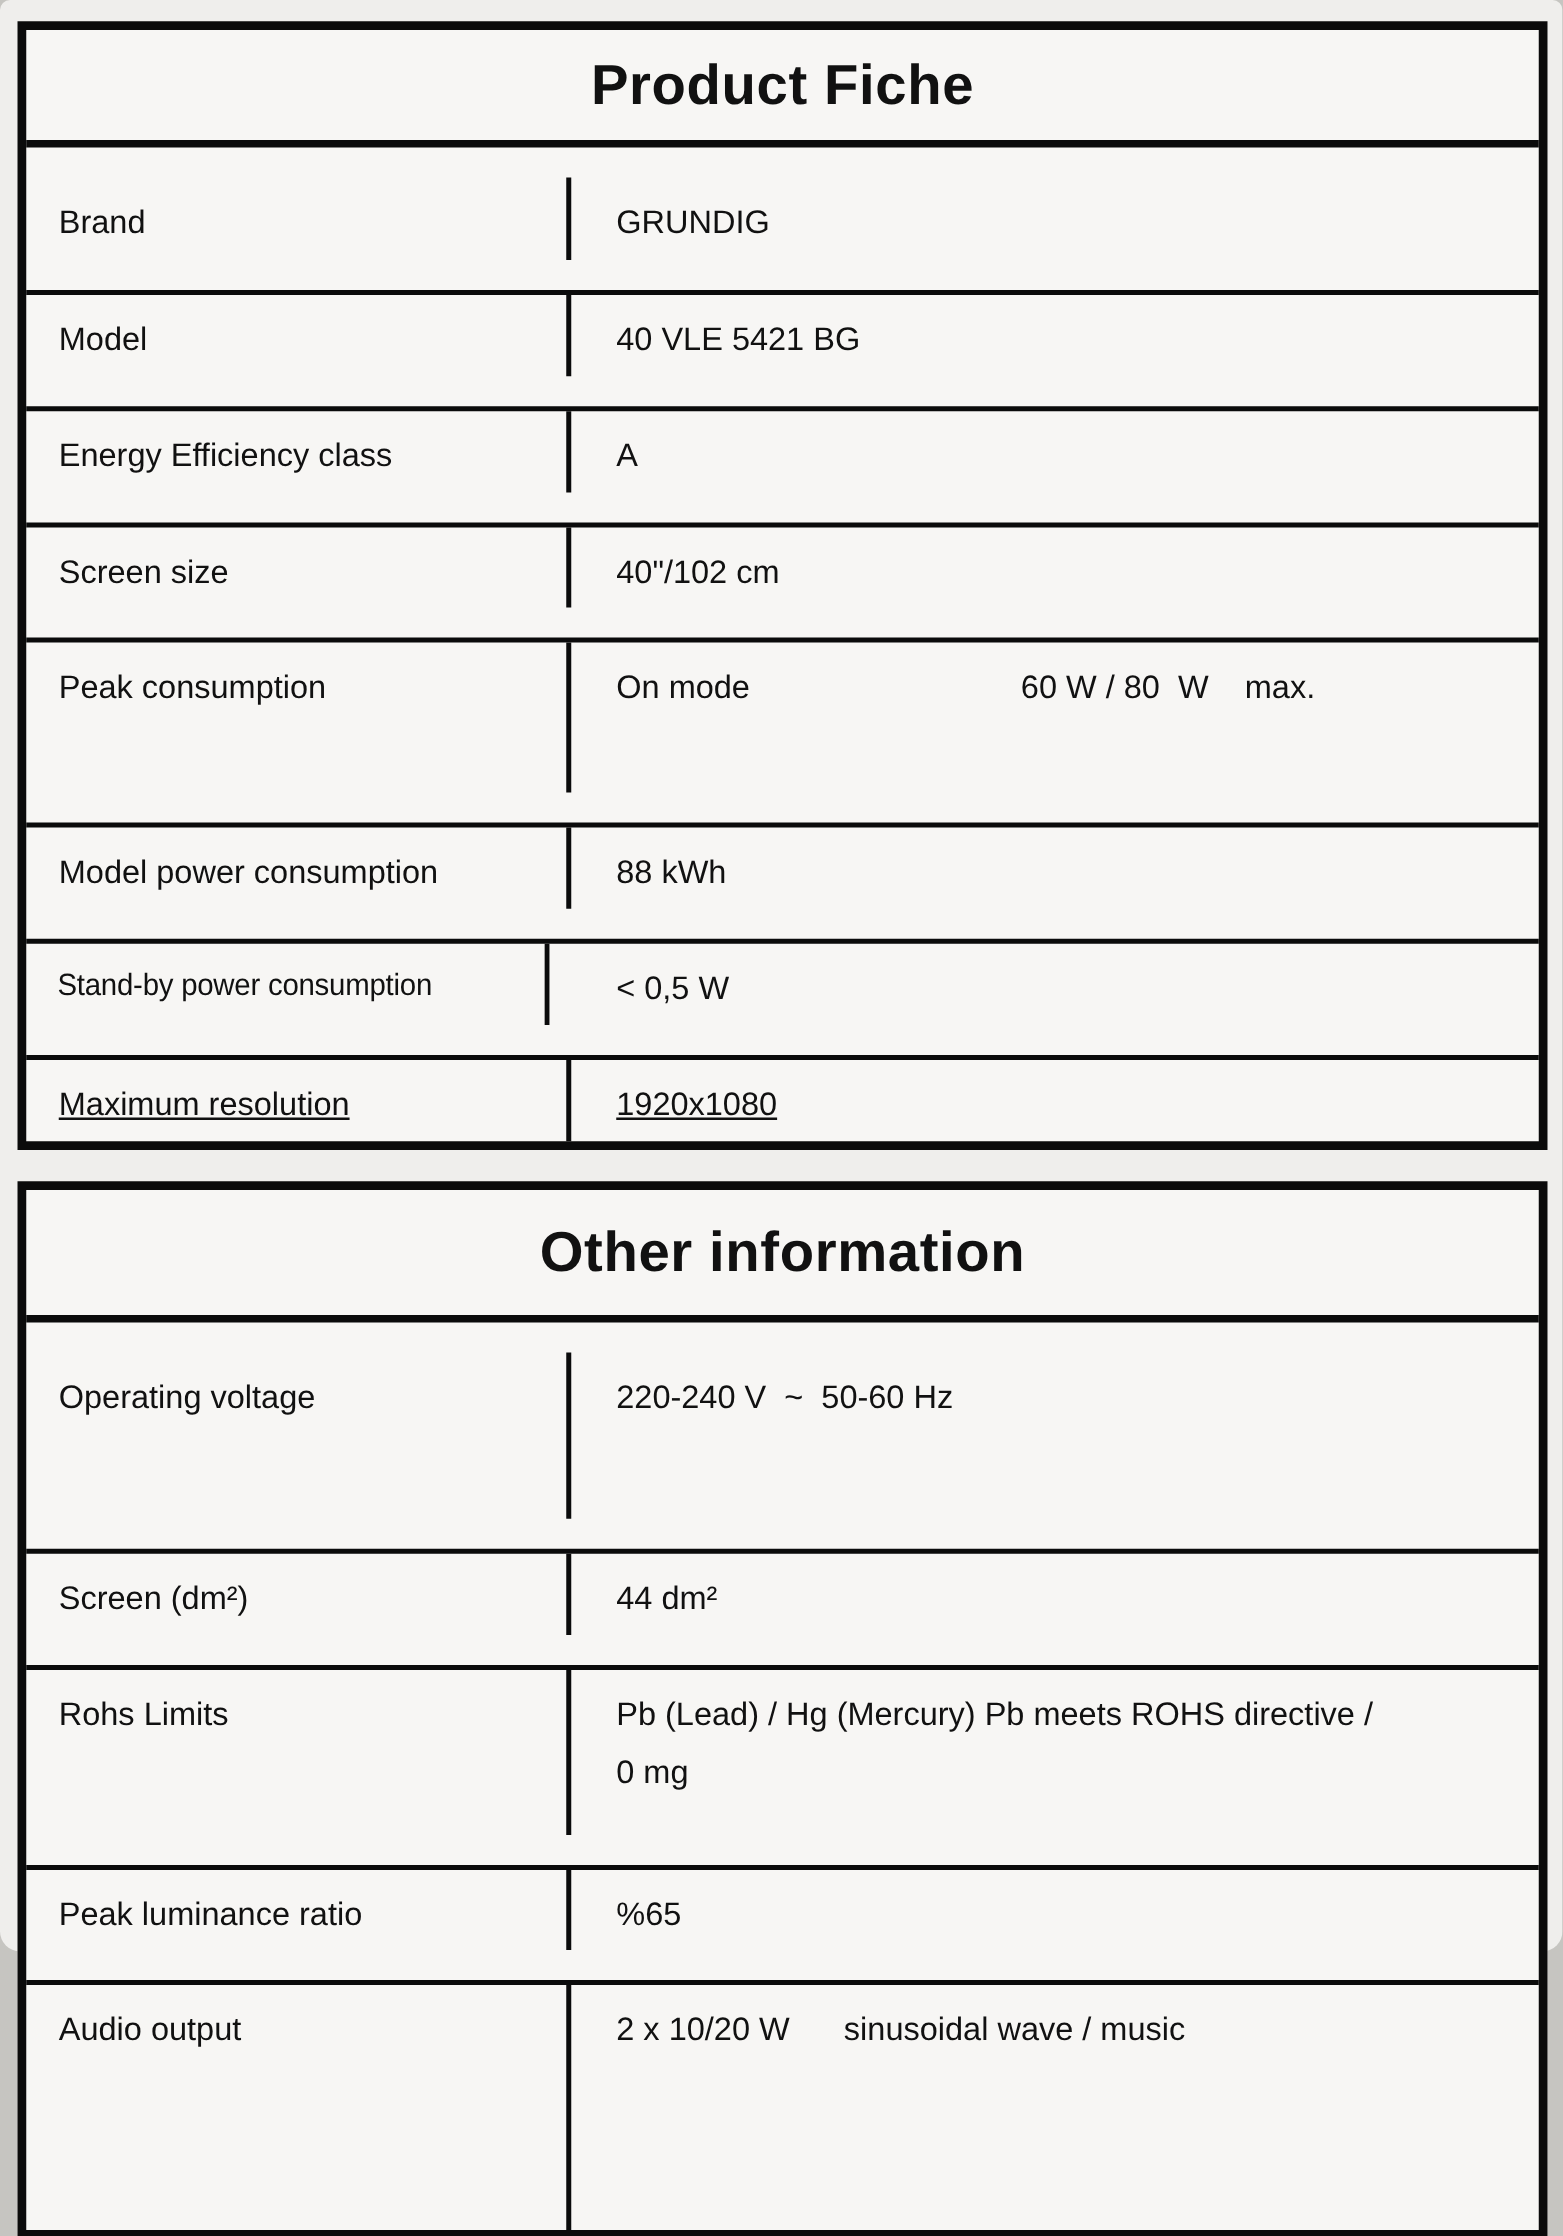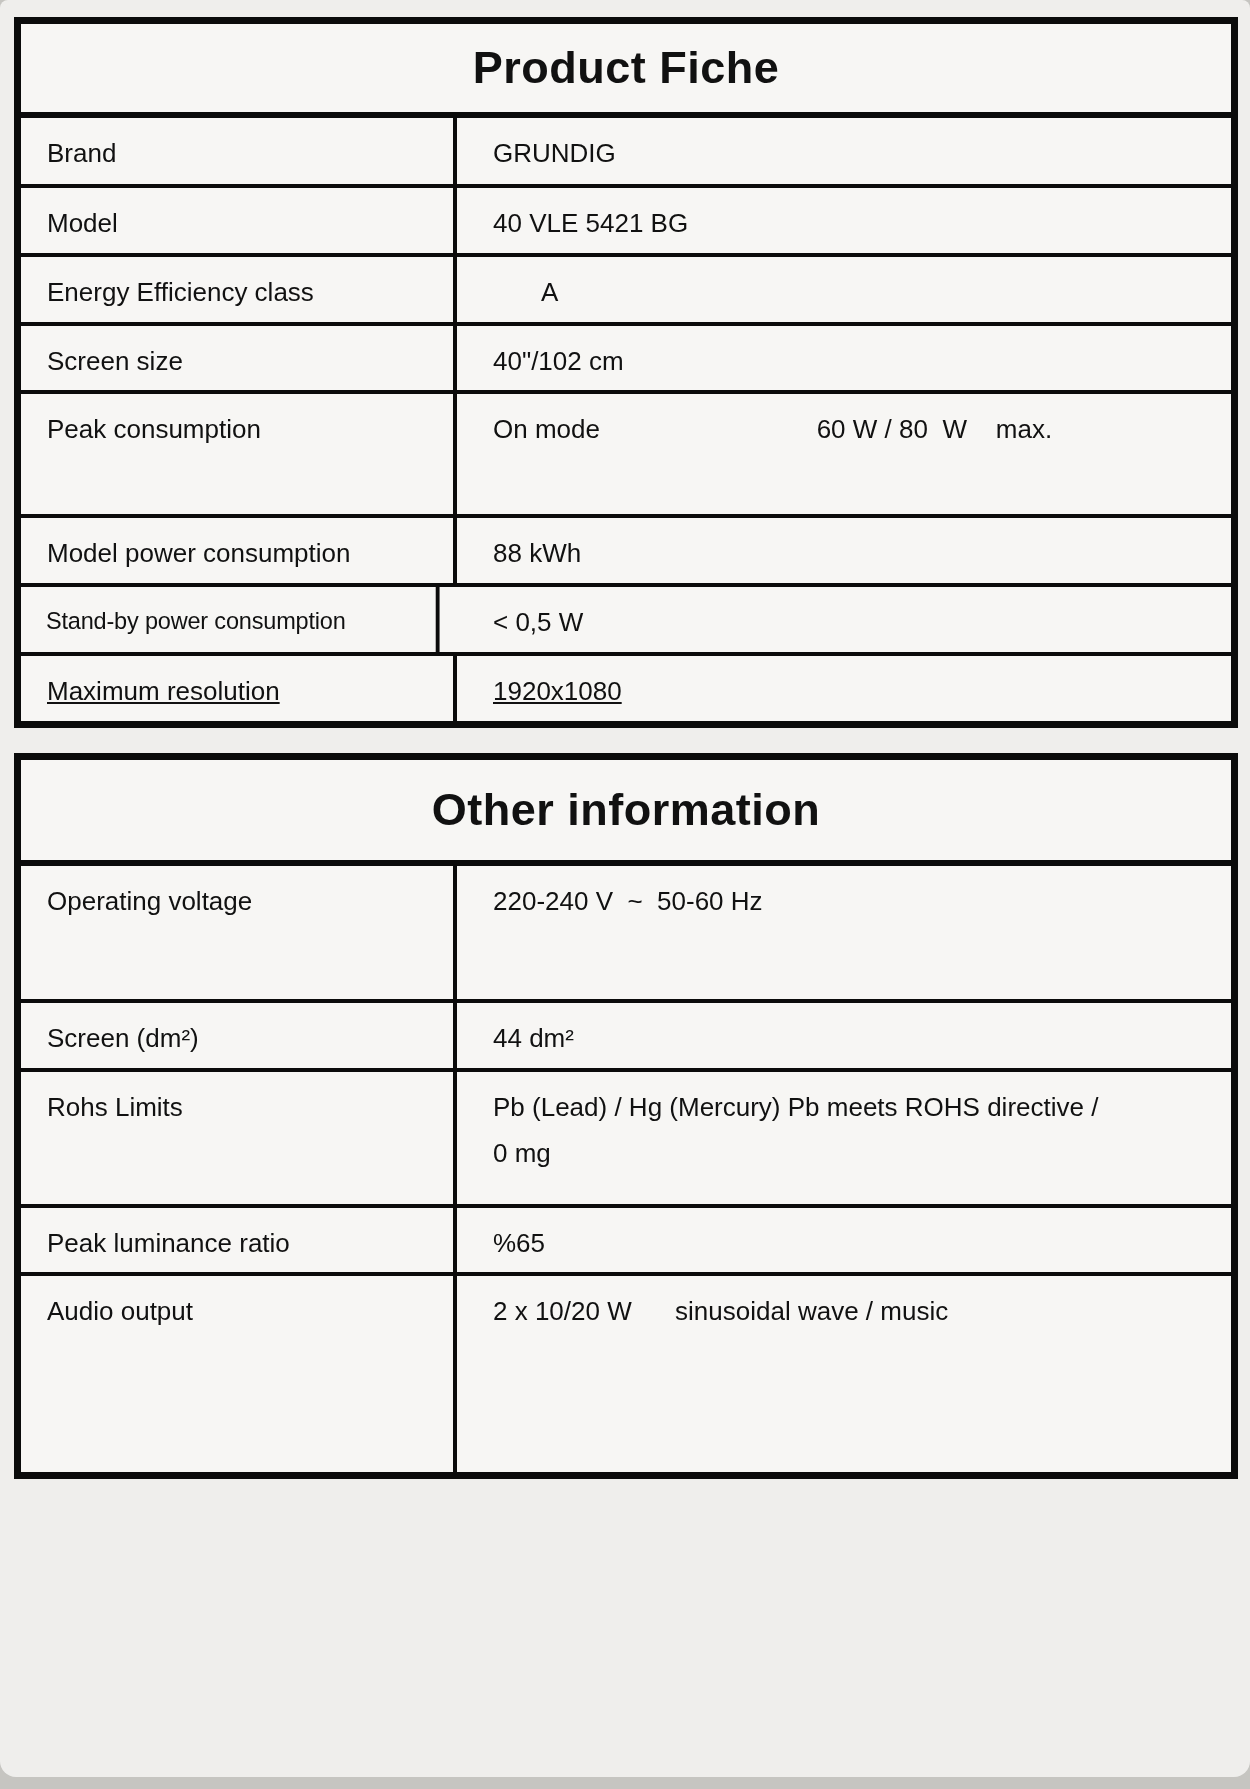--- a/index.html
+++ b/index.html
@@ -7,21 +7,21 @@
     width: 1250px;
     height: 1789px;
     background: var(--scan-edge, #c6c5c1);
     font-family: "Liberation Sans", "DejaVu Sans", sans-serif;
     color: #111;
     overflow: hidden;
   }
   .page {
     position: relative;
     width: 1250px;
-    height: 1777px;
+    height: 1561px;
     background: var(--page-bg, #efeeec);
     border-radius: 8px 8px 16px 16px;
     box-sizing: border-box;
     padding: 17px 12px 0 14px;
   }
   .fiche-table {
     border: 7px solid var(--line, #0b0b0b);
     background: var(--table-bg, #f7f6f4);
     box-sizing: border-box;
     width: 100%;
@@ -34,20 +34,21 @@
     font-size: 45px;
     font-weight: bold;
     letter-spacing: 0.5px;
     border-bottom: 6px solid var(--line, #0b0b0b);
     box-sizing: content-box;
   }
   .trow {
     display: flex;
     align-items: stretch;
     box-sizing: content-box;
+    margin-top: 24px;
   }
   .trow + .trow { border-top: 4px solid var(--line, #0b0b0b); }
   .cell {
     box-sizing: border-box;
     white-space: pre-wrap;
     font-size: 26px;
     line-height: 1.8;
   }
   .cell.label {
     width: 436px;
@@ -75,21 +76,21 @@
     <div class="table-title" style="min-height: 88px;">Product Fiche</div>
     <div class="rows">
         <div class="trow" style="min-height: 66px;">
           <div class="cell label">Brand</div>
           <div class="cell value">GRUNDIG</div>
         </div>
         <div class="trow" style="min-height: 57px;">
           <div class="cell label">Model</div>
           <div class="cell value">40 VLE 5421 BG</div>
         </div>
-        <div class="trow" style="min-height: 57px; gap: 48px;">
+        <div class="trow" style="min-height: 57px;">
           <div class="cell label">Energy Efficiency class</div>
           <div class="cell value">A</div>
         </div>
         <div class="trow" style="min-height: 57px; justify-content: center;">
           <div class="cell label">Screen size</div>
           <div class="cell value">40"/102 cm</div>
         </div>
         <div class="trow" style="min-height: 120px;">
           <div class="cell label">Peak consumption</div>
           <div class="cell value">On mode                              60 W / 80  W    max.</div>

